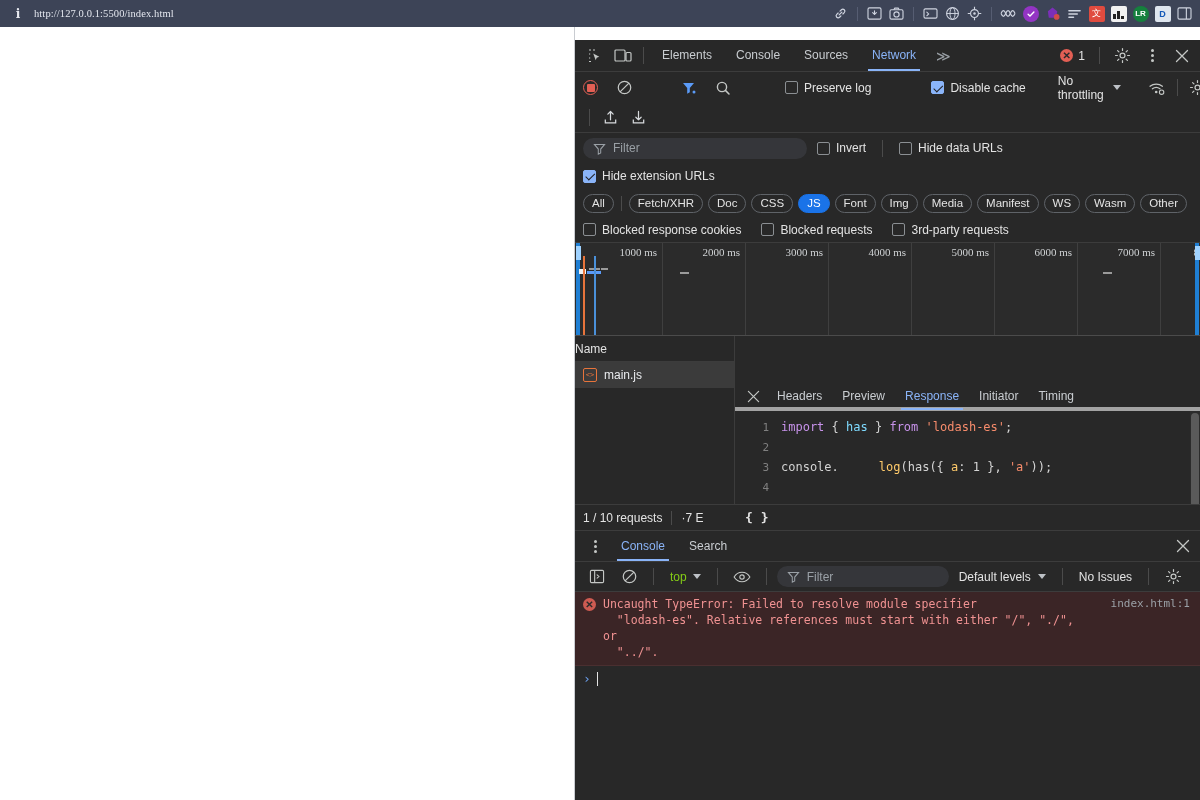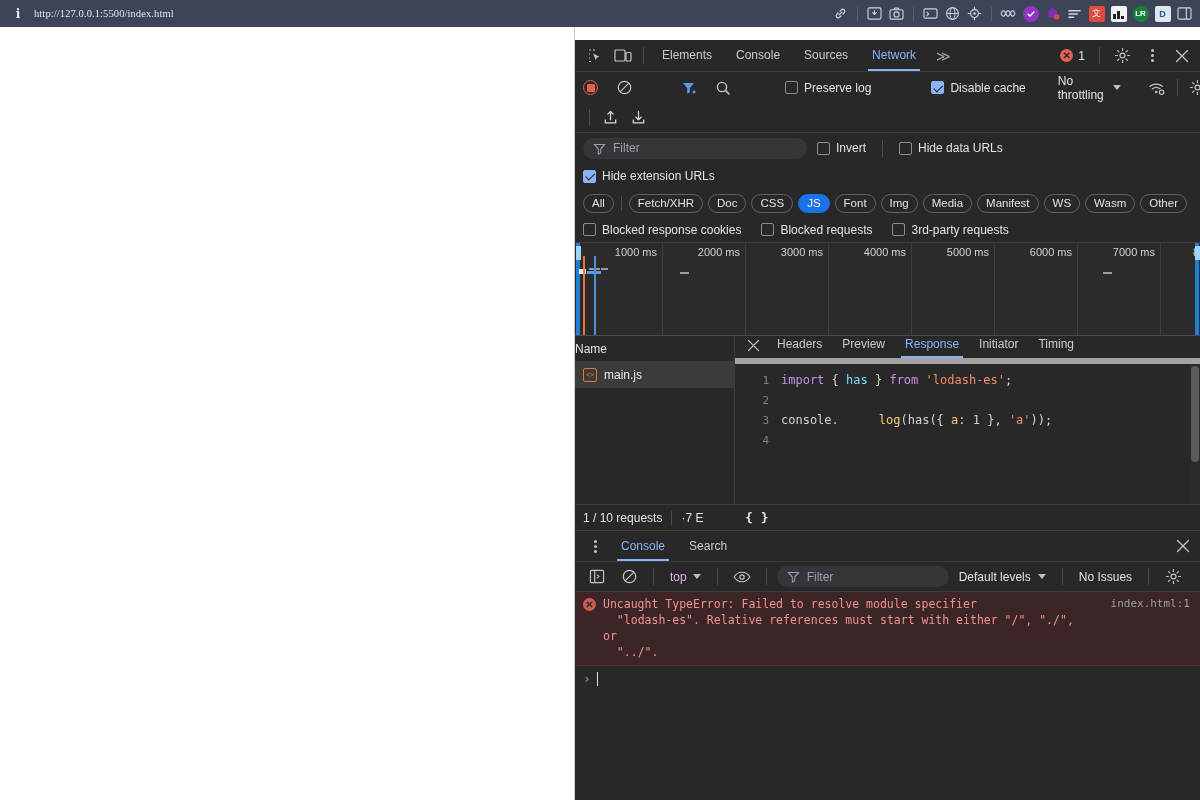--- a/index.html
+++ b/index.html
@@ -135,21 +135,21 @@
 
   
   #blocked-row {
     height: 26px; min-height: 26px; display: flex; align-items: center;
     padding-left: 8px; gap: 8px; border-bottom: 1px solid #3c3c3c;
   }
 
   
   #overview {
     height: 93px; min-height: 93px; background: #2b2b2b; position: relative;
-    border-bottom: 1px solid #4b4b4b; overflow: hidden;
+    border-bottom: 1px solid #4b4b4b; overflow: hidden; font-family: Liberation Serif, serif;
   }
   .ov-slot { position: absolute; top: 0; bottom: 0; border-right: 1px solid #3f3f3f; }
   .ov-tick {
     position: absolute; top: 3px; right: 5px;
     font-size: 11px; color: #cfd2d4; white-space: nowrap;
   }
   .ov-handle { position: absolute; top: 0; bottom: 0; width: 4px; background: #1f7fd4; }
   .ov-handle-knob { position: absolute; top: 3px; width: 5px; height: 14px; background: #9fd2ff; }
   .ov-bar { position: absolute; height: 5px; }
   .ov-vline { position: absolute; top: 13px; bottom: 0; width: 1.5px; }
@@ -166,22 +166,22 @@
     height: 26px; display: flex; align-items: center; gap: 7px; padding-left: 8px;
     font-size: 12px; color: #e8eaed; background: #3b3b3b;
   }
   .js-file-icon {
     width: 14px; height: 14px; border: 1.4px solid #e8743b; border-radius: 2px;
     display: flex; align-items: center; justify-content: center;
     font-size: 7px; color: #e8743b; font-family: "DejaVu Sans Mono", monospace; line-height: 1;
   }
   #detail-pane { flex: 1; display: flex; flex-direction: column; min-width: 0; background: #282828; }
   #detail-tabs {
-    height: 28px; min-height: 28px; display: flex; align-items: flex-end;
-    border-bottom: 6px solid #a3a3a3; padding-left: 4px;
+    height: 28px; min-height: 28px; display: flex; align-items: flex-start;
+    border-bottom: 4px solid #a3a3a3; padding-left: 4px; margin-top: 47px;
   }
   .dtab { padding: 0 10px; height: 27px; line-height: 27px; font-size: 12px; color: #c9cdd1; position: relative; }
   .dtab.active { color: #8ab4f8; }
   .dtab.active::after { content: ""; position: absolute; left: 6px; right: 6px; bottom: 0; height: 2px; background: #8ab4f8; }
   #code-view {
     flex: 1; overflow: hidden; position: relative;
     font-family: "DejaVu Sans Mono", monospace; font-size: 12px; padding-top: 6px;
   }
   .code-line { display: flex; height: 20px; align-items: center; }
   .ln-num { width: 46px; text-align: right; padding-right: 12px; color: #808080; font-size: 11px; }
@@ -213,21 +213,21 @@
     height: 31px; min-height: 31px; display: flex; align-items: center;
     padding-left: 6px; border-bottom: 1px solid #3c3c3c;
   }
   .kebab { width: 18px; height: 18px; display: flex; flex-direction: column; align-items: center; justify-content: center; gap: 2px; }
   .kebab i { width: 3px; height: 3px; border-radius: 50%; background: #c4c7c5; display: block; }
   #drawer-close { margin-left: auto; padding-right: 10px; color: #c4c7c5; }
   #console-toolbar {
     height: 30px; min-height: 30px; display: flex; align-items: center;
     padding: 0 8px; gap: 4px; border-bottom: 1px solid #3c3c3c;
   }
-  #ctx-sel { display: flex; align-items: center; gap: 6px; padding: 0 6px; font-size: 12px; color: #f0abfc; }
+  #ctx-sel { display: flex; align-items: center; gap: 6px; padding: 0 6px; font-size: 12px; color: #84cc16; }
   #console-filter-box {
     width: 172px; height: 21px; border-radius: 11px; background: #35363a;
     display: flex; align-items: center; gap: 7px; padding: 0 10px;
   }
   #levels-sel { display: flex; align-items: center; gap: 7px; padding: 0 6px; font-size: 12px; color: #e3e3e3; white-space: nowrap; }
   #issues-txt { font-size: 12px; color: #e3e3e3; padding: 0 6px; white-space: nowrap; }
   #console-body { flex: 1; overflow: hidden; }
   #err-msg {
     background: #3b2526; border-bottom: 1px solid #4a2f30;
     display: flex; align-items: flex-start; gap: 7px; padding: 4px 8px 5px 8px;

